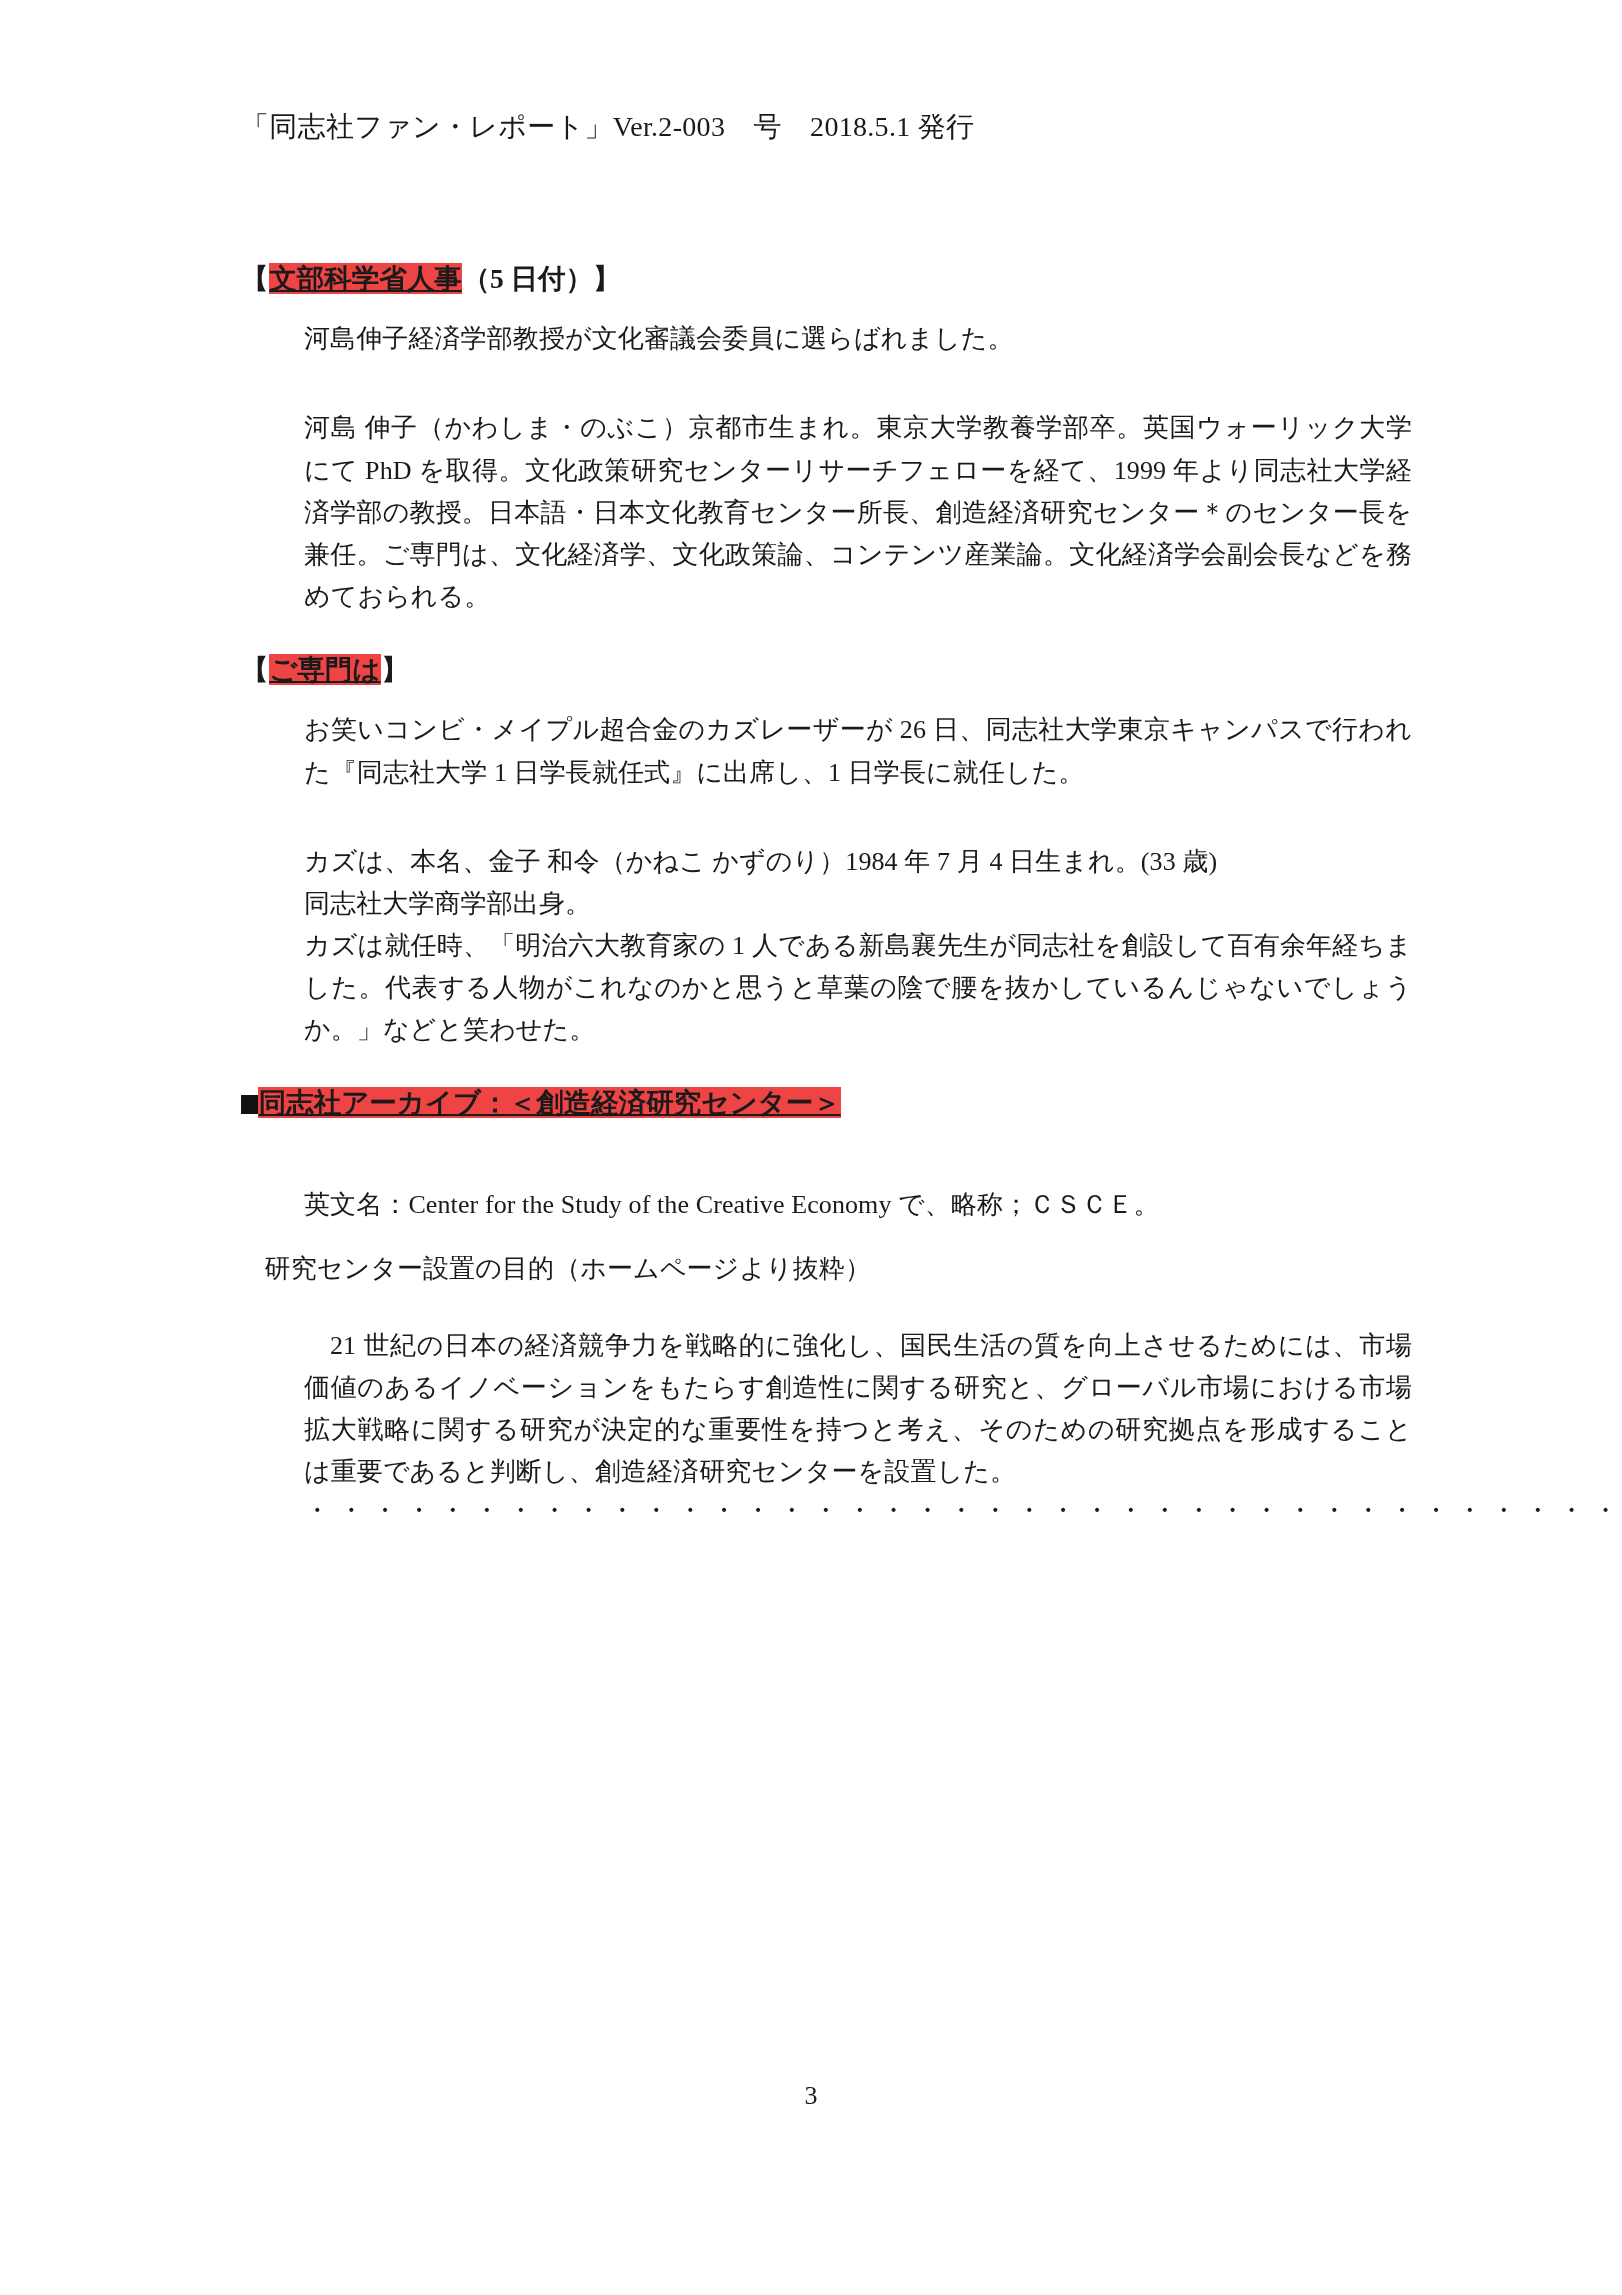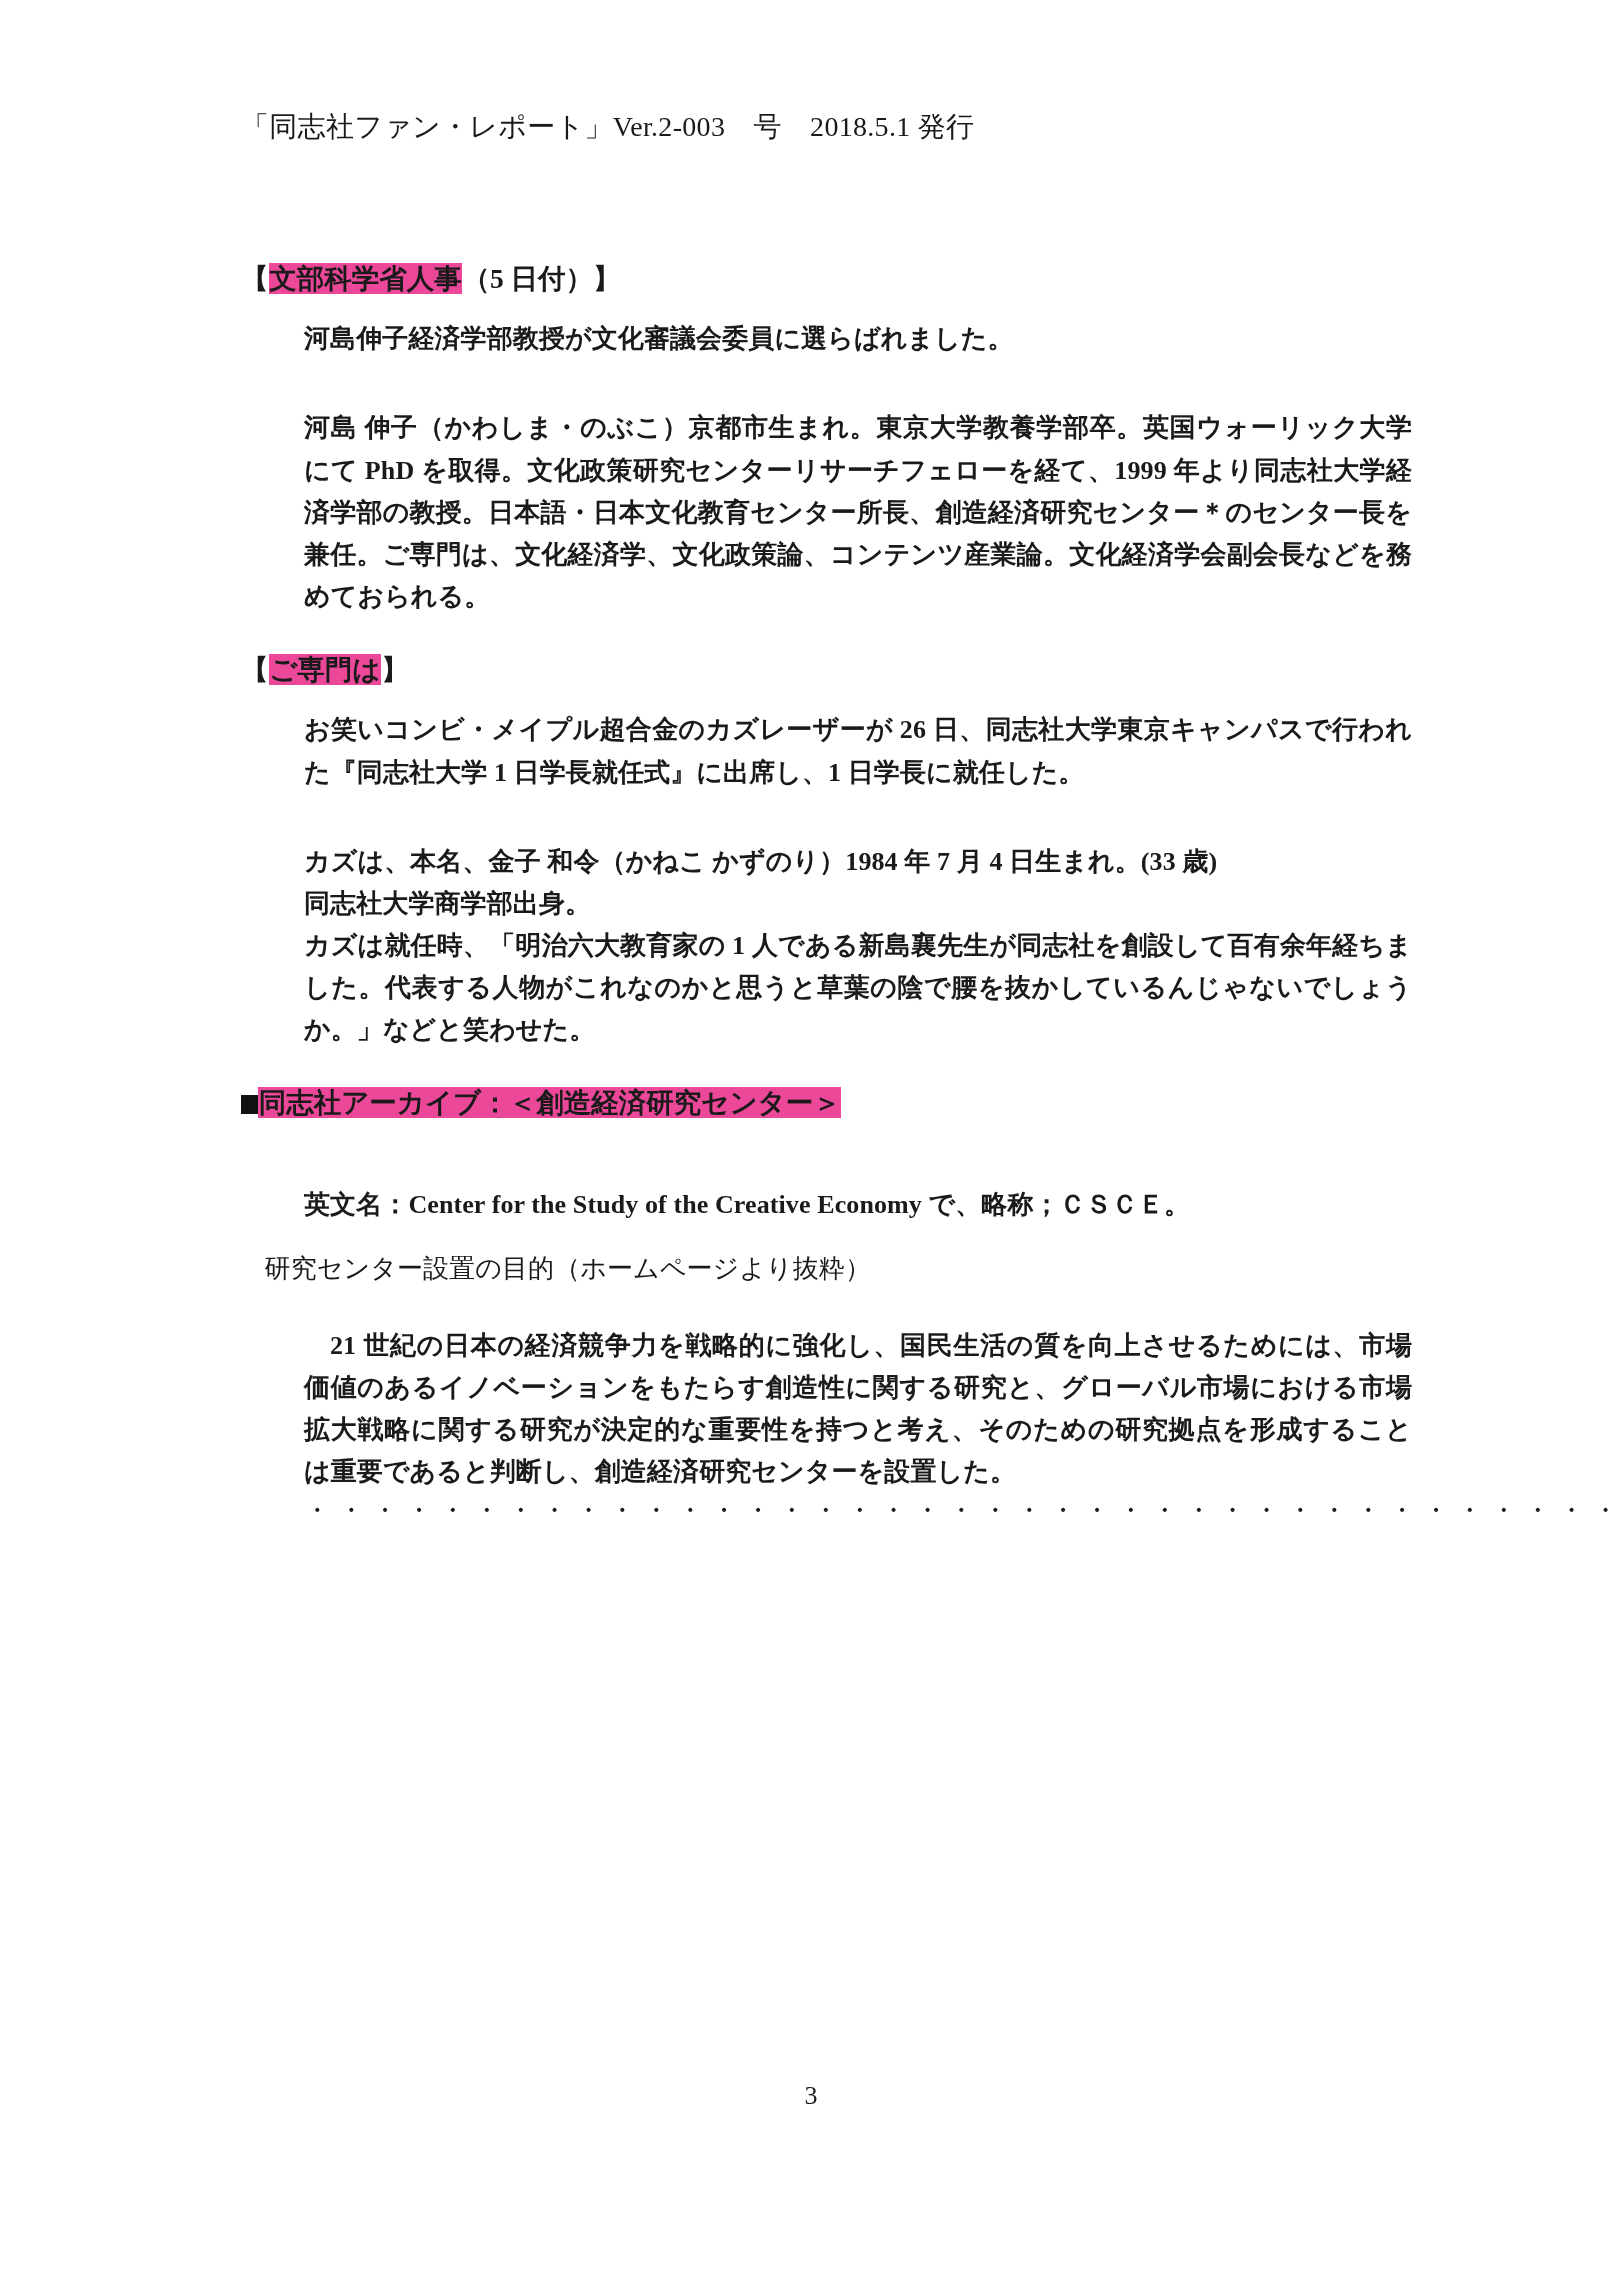--- a/index.html
+++ b/index.html
@@ -44,22 +44,23 @@
   }
 
   .section-heading {
     font-size: 27.5px;
     line-height: 1.25;
     font-weight: 700;
     margin: 0;
     white-space: nowrap;
   }
   .hl {
-    background: #ec4899;
+    background: #ef4444;
     padding: 0 0.7px;
+    text-decoration: underline;
   }
   .bracket { font-weight: 700; }
 
   .sq-bullet {
     display: inline-block;
     width: 17px;
     height: 19.6px;
     background: #111111;
     vertical-align: -2px;
     margin-right: 0px;
@@ -67,21 +68,21 @@
 
   .para {
     font-size: 26px;
     line-height: 1.62;
     margin: 0;
     text-align: justify;
     text-justify: inter-ideograph;
     letter-spacing: 0.1px;
   }
 
-  .indent-1 { margin-left: 63px; font-weight: bold; }
+  .indent-1 { margin-left: 63px; }
   .indent-half { margin-left: 23.6px; }
   .first-indent { text-indent: 26px; }
   .gap-s  { height: 22px; }
   .gap-m  { height: 35px; }
   .gap-l  { height: 47px; }
   .gap-xl { height: 63px; }
 
   .dotline {
     font-size: 26px;
     line-height: 1.4;

